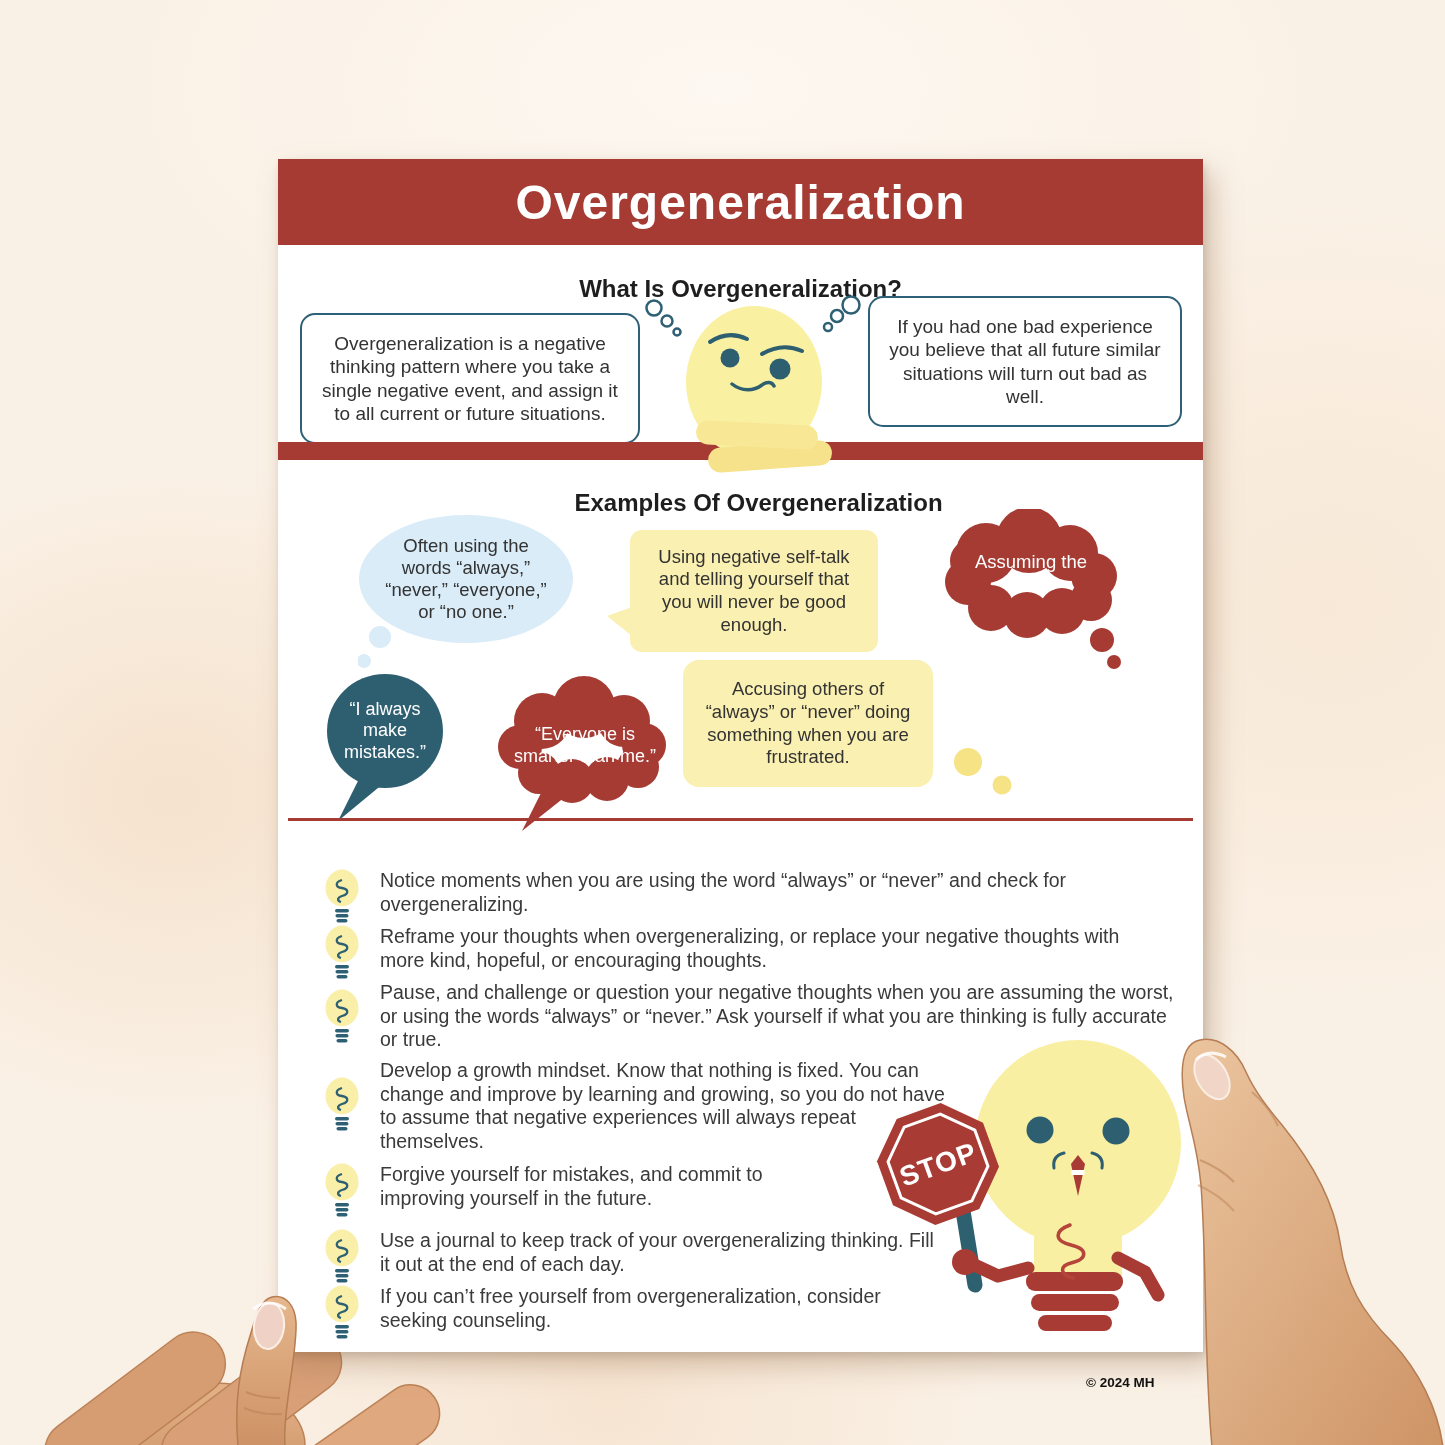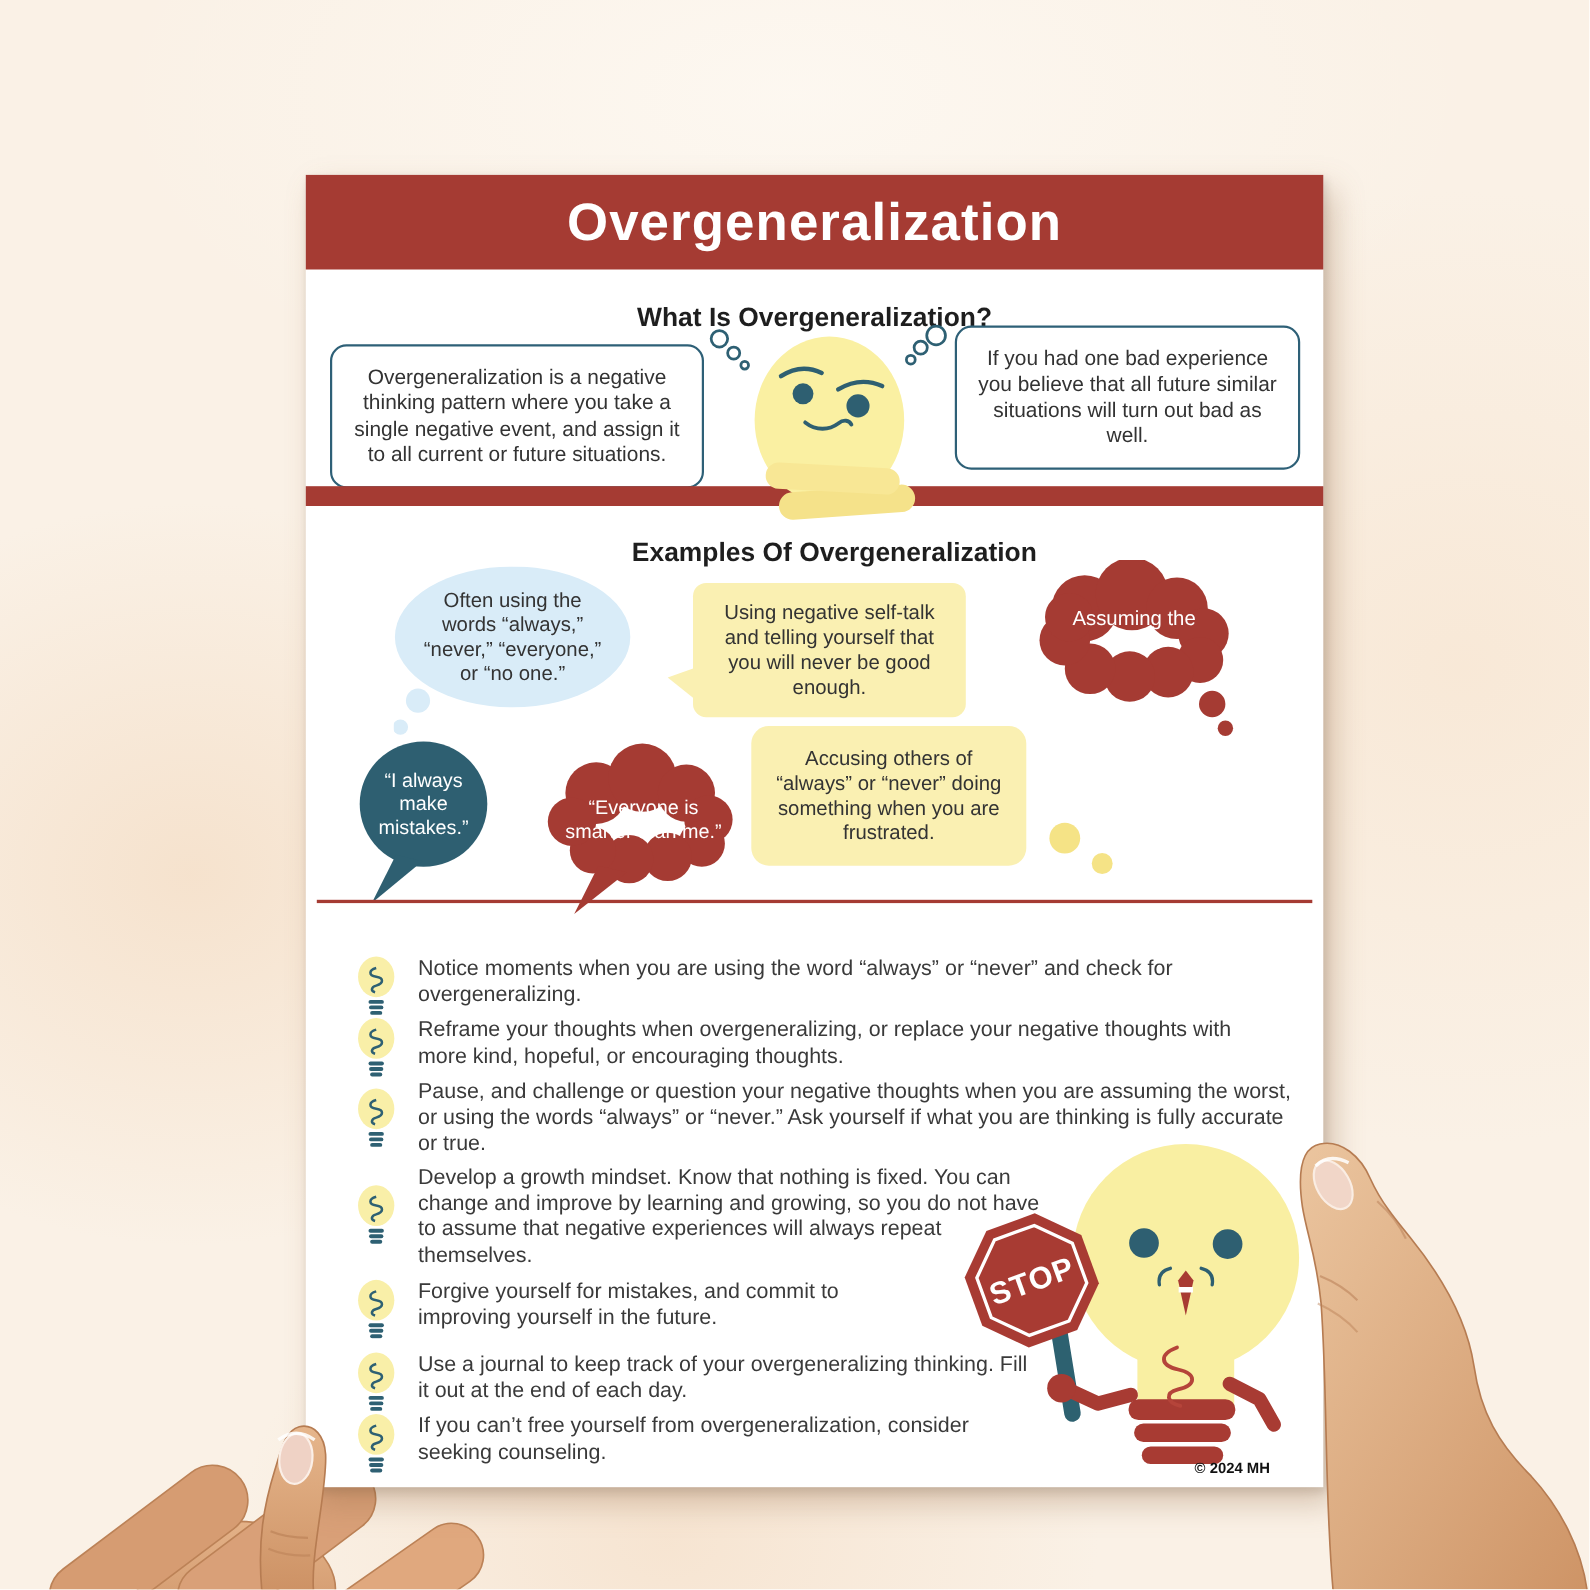--- a/index.html
+++ b/index.html
@@ -48,21 +48,21 @@
   }
   .ybox.tail::before{
     content:"";position:absolute;left:-23px;bottom:16px;width:0;height:0;
     border-top:9px solid transparent;border-bottom:20px solid transparent;border-right:25px solid #FAF0B2;
   }
   .tip{position:absolute;left:0;width:100%;}
   .tip-bulb{position:absolute;left:46px;}
   .tip-text{
     position:absolute;left:102px;margin:0;font-size:19.5px;line-height:23.5px;color:#3A3A3A;
   }
-  .copyright{position:absolute;font-size:13.5px;color:#111;font-weight:700;}
+  .copyright{position:absolute;font-size:13.5px;color:#111;font-weight:700;margin-top:48px;}
   .hands{position:absolute;left:0;top:0;width:1445px;height:1445px;pointer-events:none;}
   .hands-behind{z-index:2;}
   .hands-front{z-index:30;}
   .char-svg{position:absolute;}
 </style>
 </head>
 <body>
 
 <div class="page">
 

